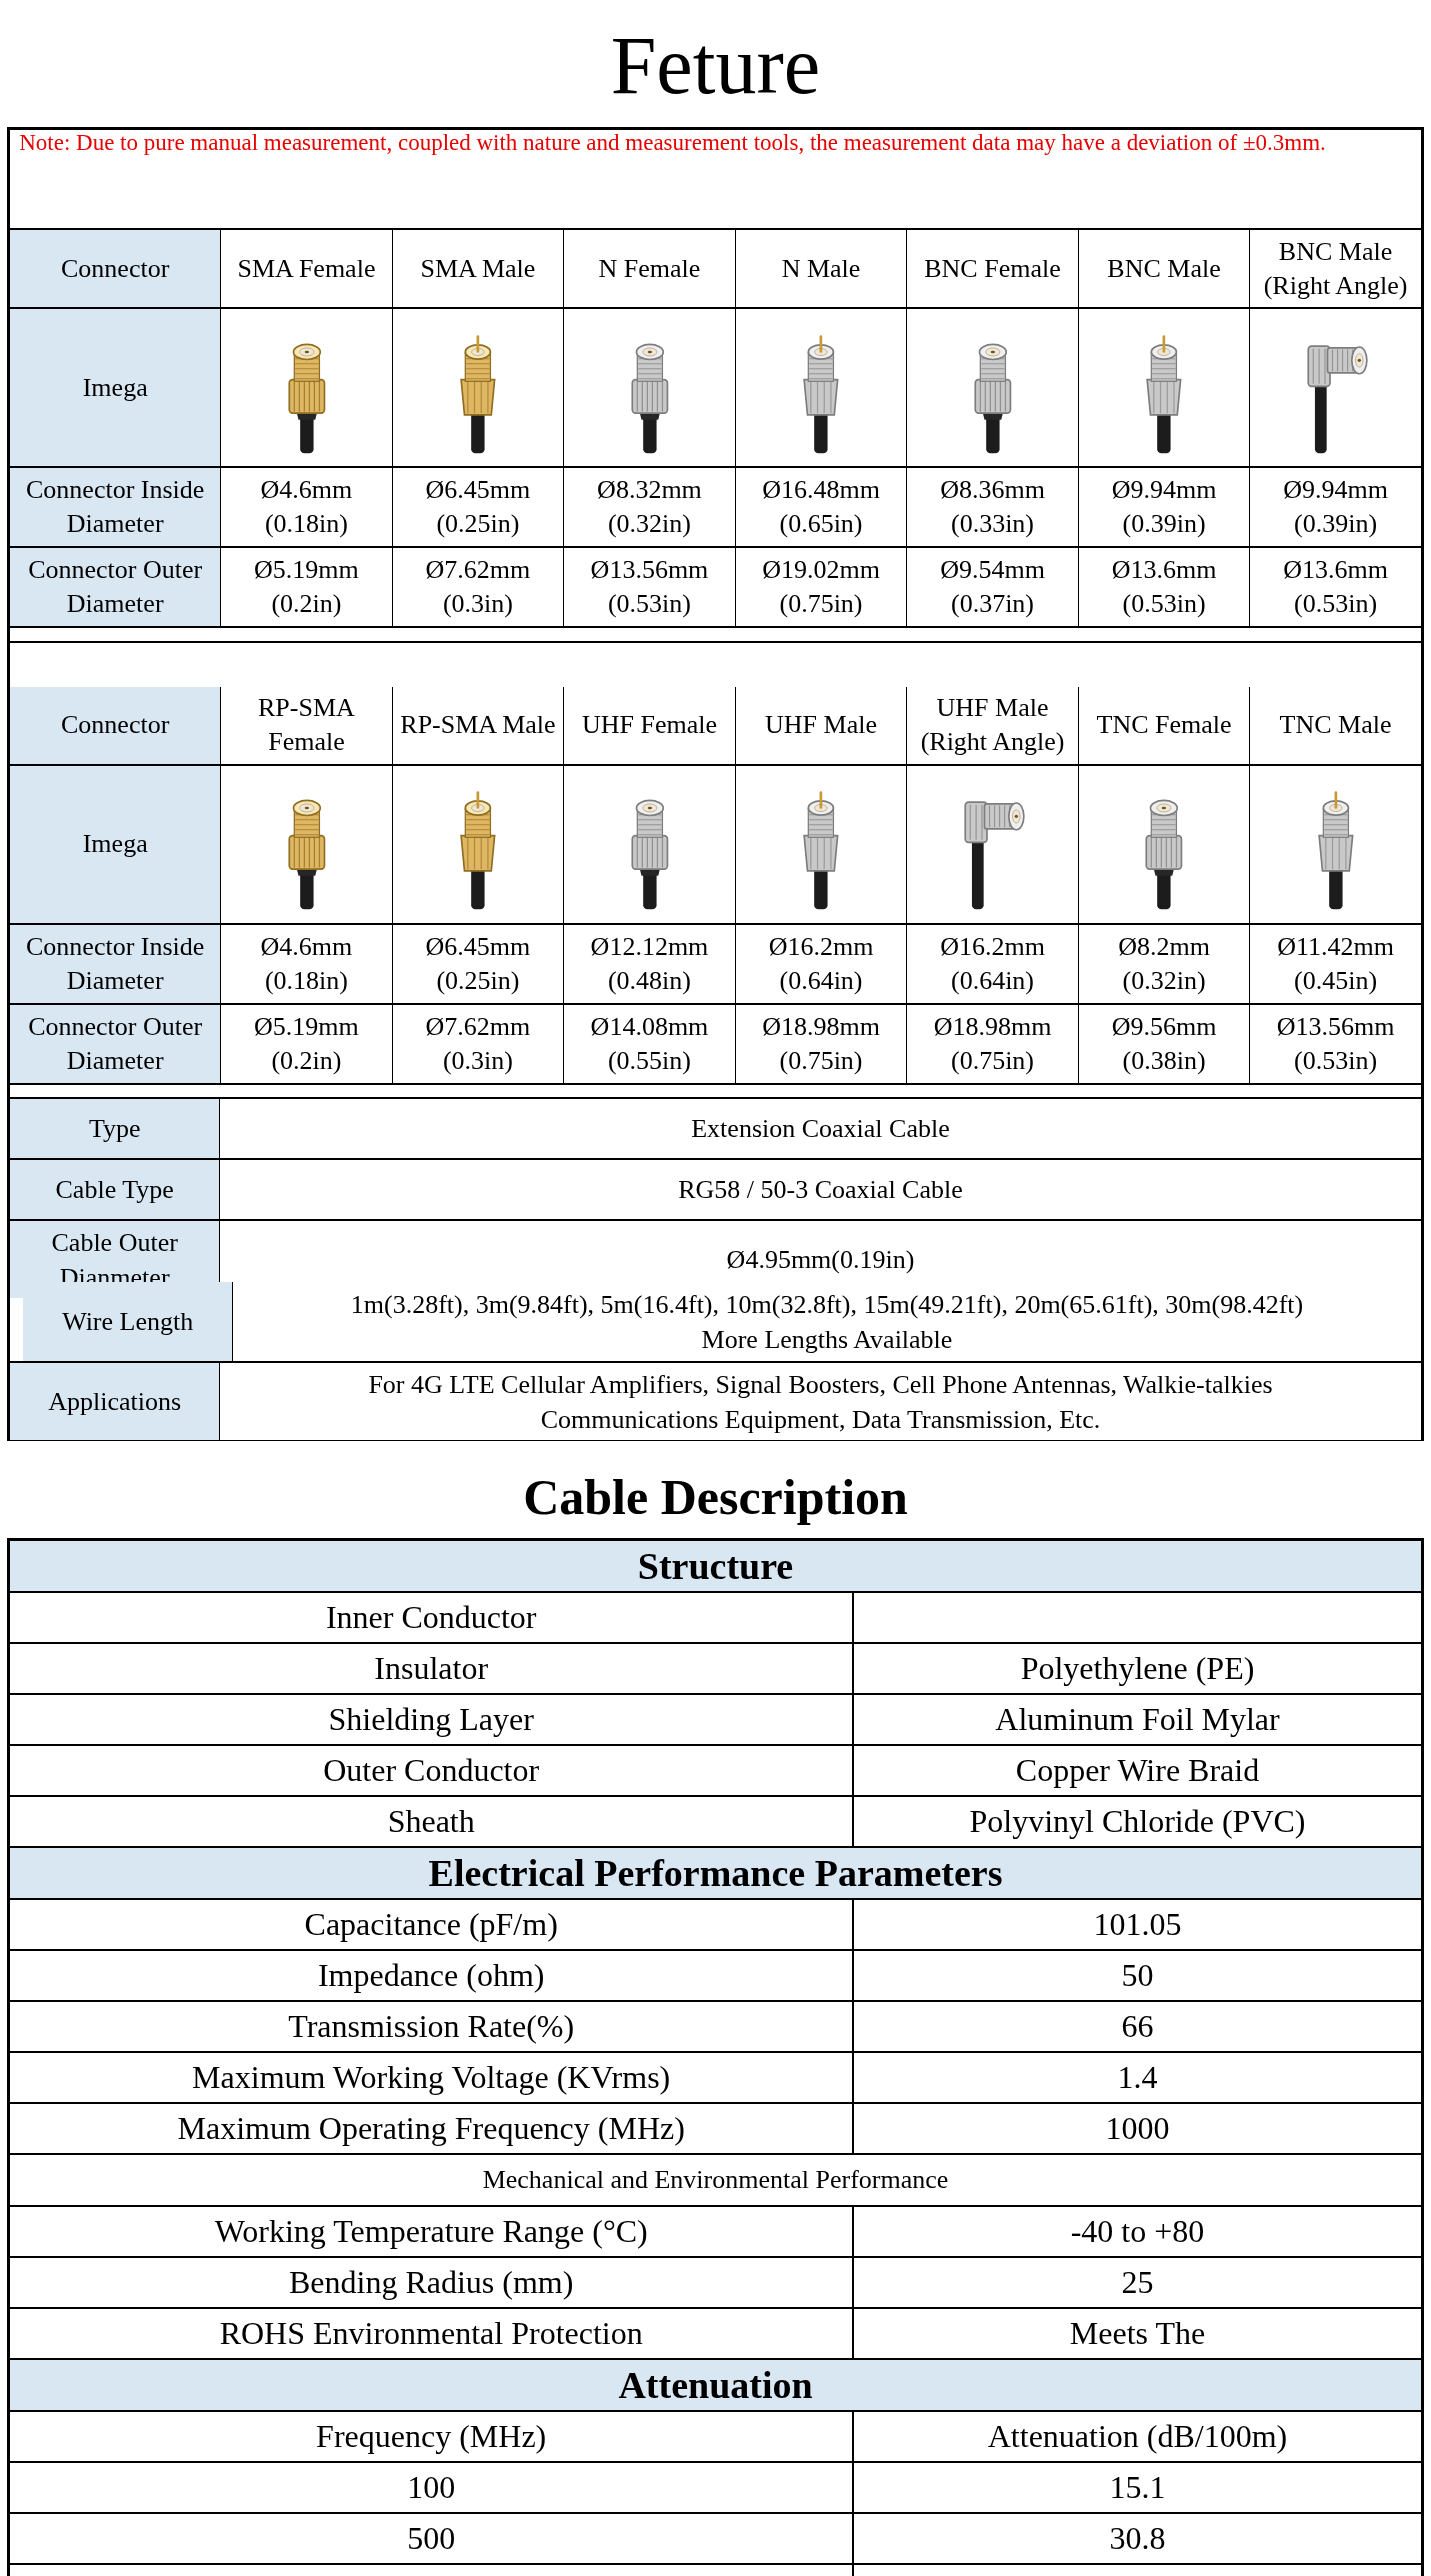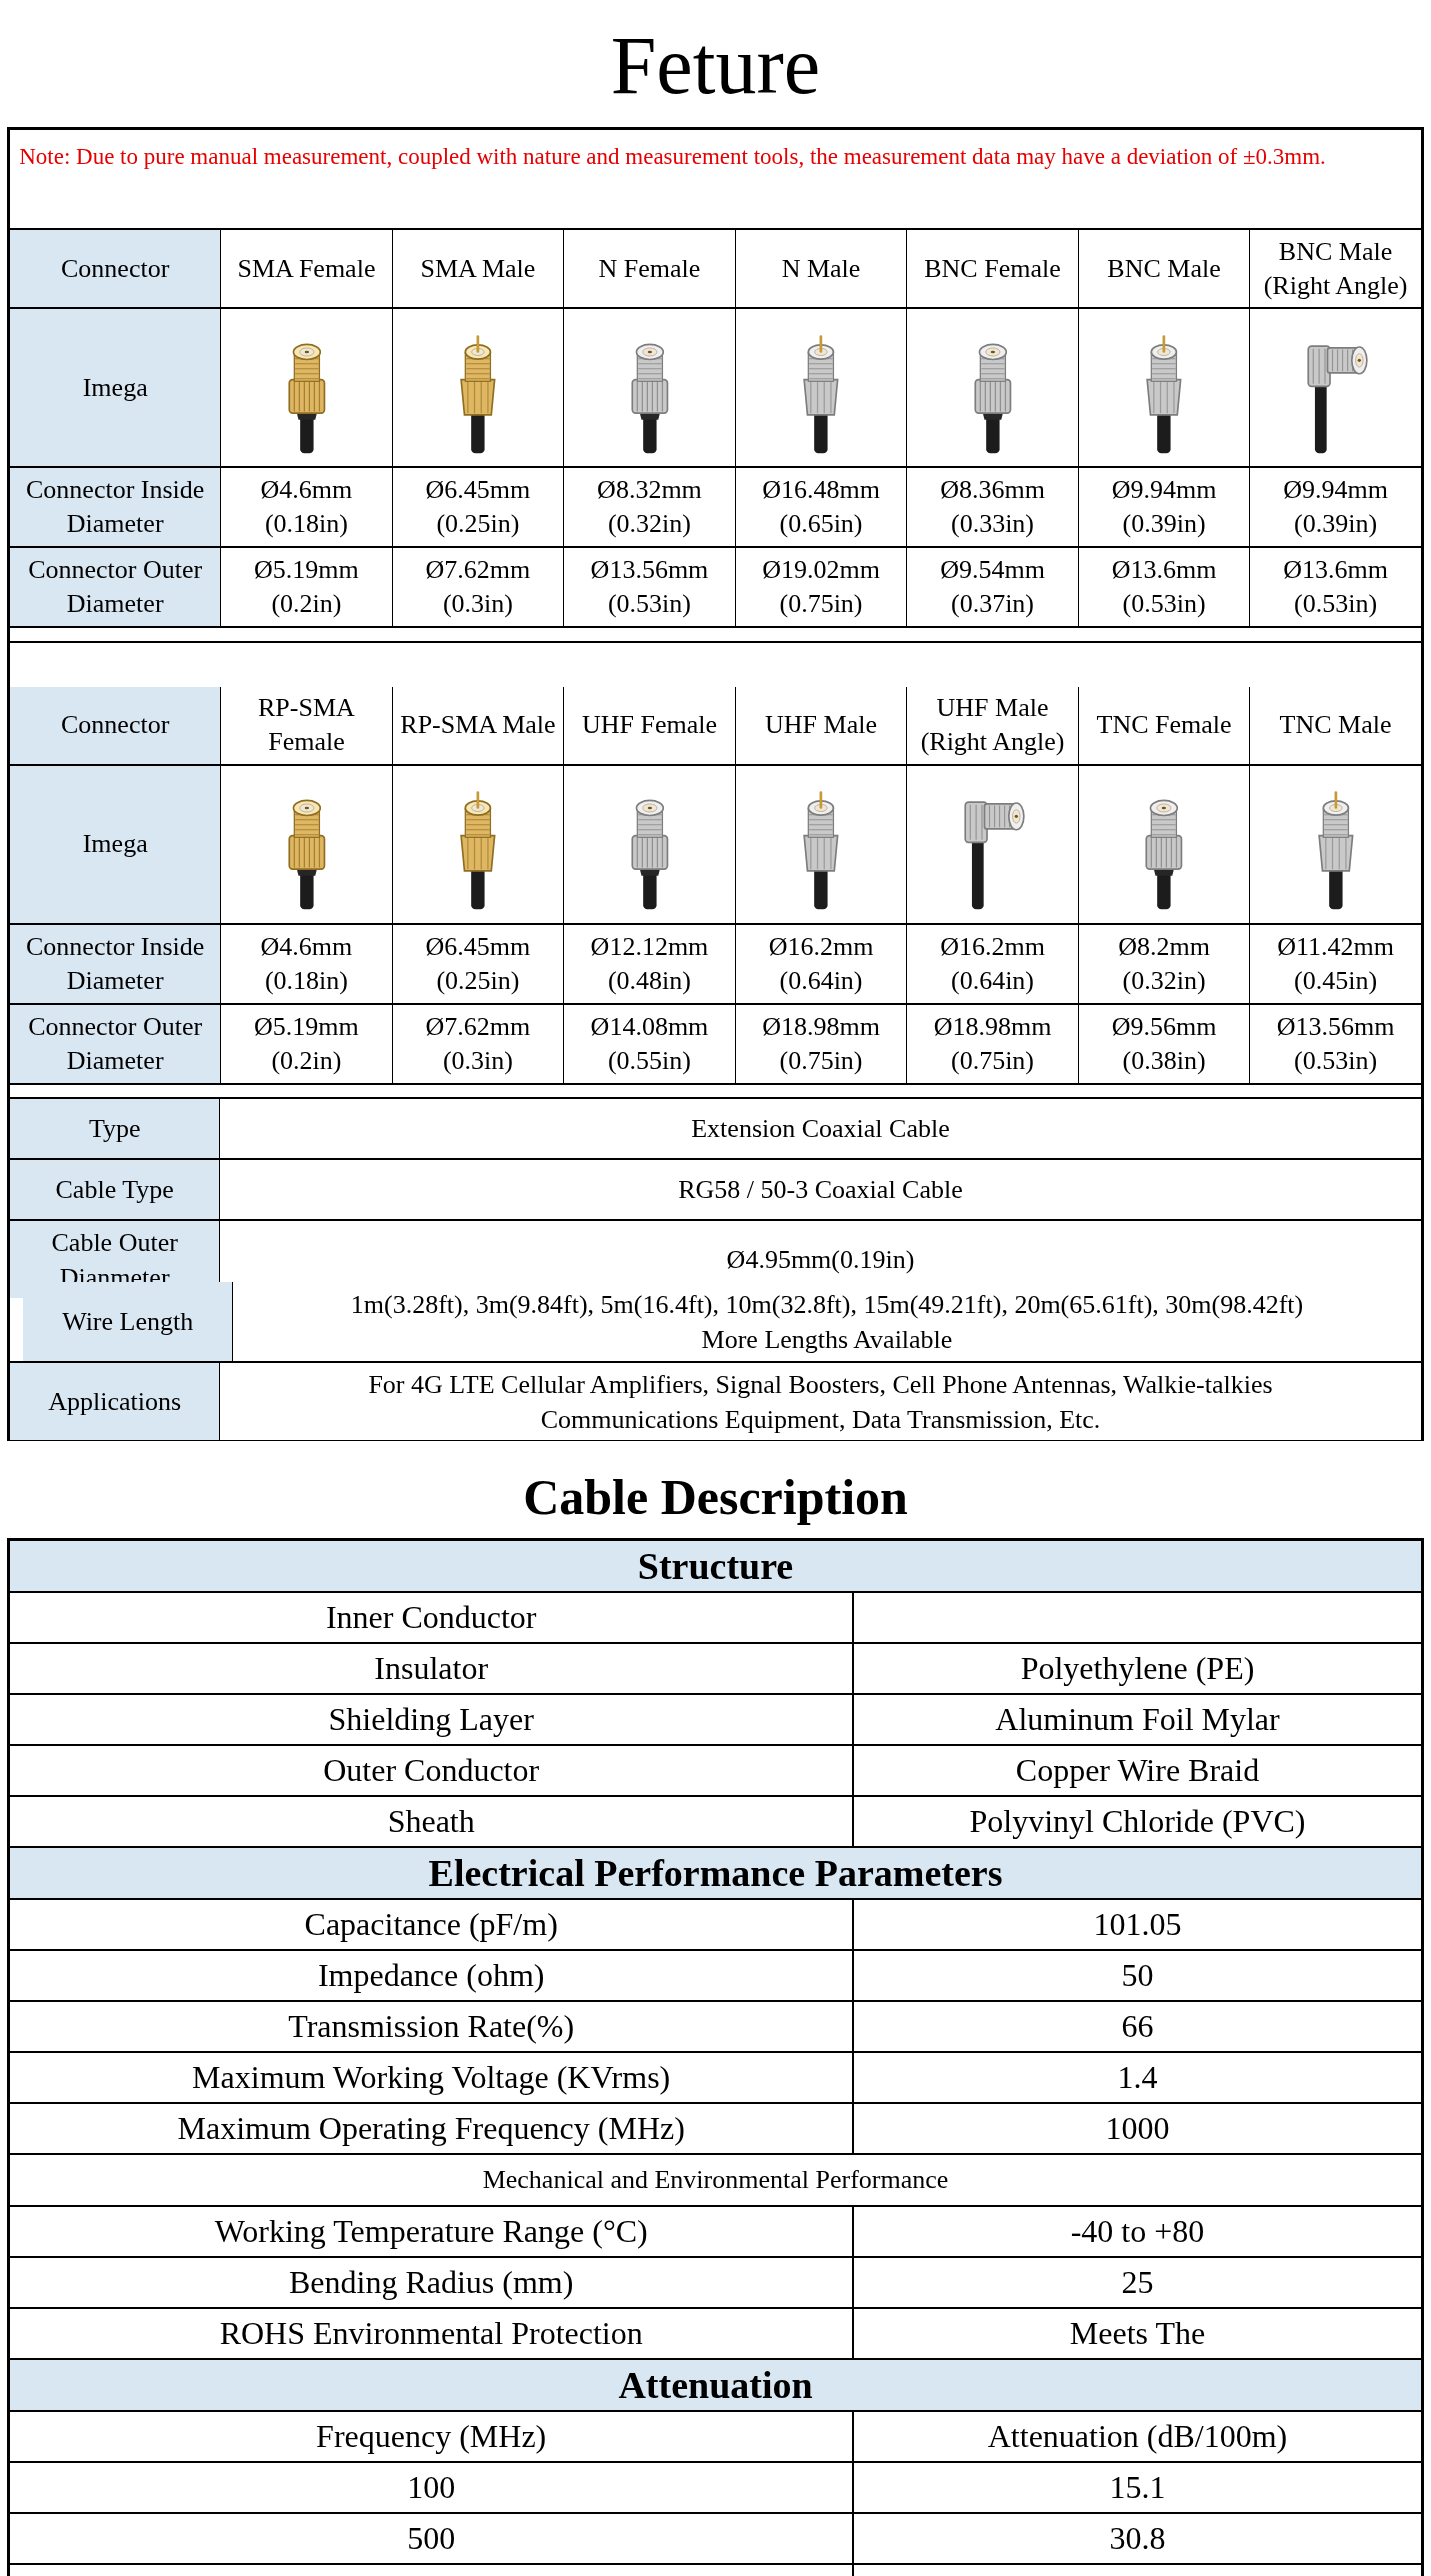--- a/index.html
+++ b/index.html
@@ -14,21 +14,21 @@
     -webkit-font-smoothing:antialiased;
   }
   .page-title{
     text-align:center;font-size:82px;font-weight:normal;
     margin:23px 16px 18px;line-height:1.05;
   }
   
   .spec-table{margin:0 7.2px;border:3.6px solid var(--line);}
   .row{border-top:2.7px solid var(--line);}
   .row.first{border-top:none;}
-  .note-row{height:54px;display:flex;align-items:center;padding:0 9px;}
+  .note-row{height:54px;display:flex;padding:0 9px;}
   .note-text{color:var(--red);font-size:23px;}
   .g8{display:grid;grid-template-columns:210px repeat(7,1fr);}
   .g8 > .cell{
     border-left:1.8px solid var(--line);
     display:flex;flex-direction:column;justify-content:center;align-items:center;
     text-align:center;font-size:26px;line-height:1.3;padding:3.6px 7.2px;box-sizing:border-box;
     background:#fff;min-width:0;
   }
   .g8 > .cell:first-child{border-left:none;background:var(--blue);}
   .hdr-row{height:77px;margin-top:44px;}

